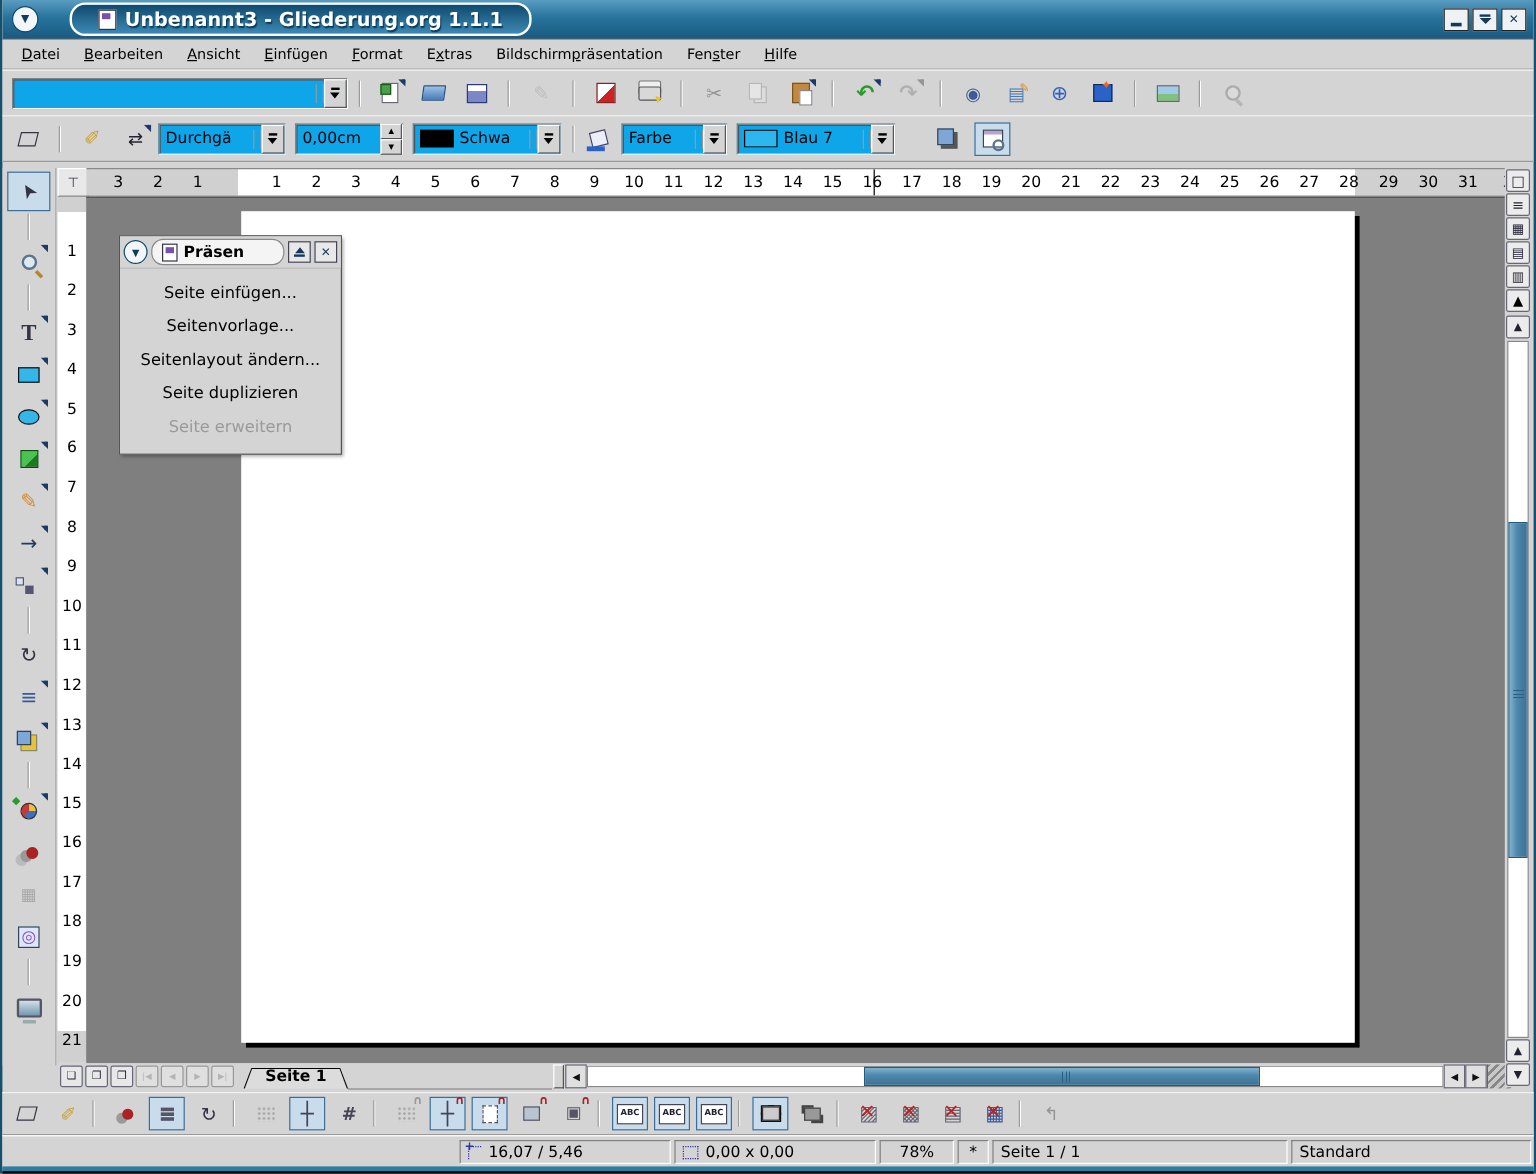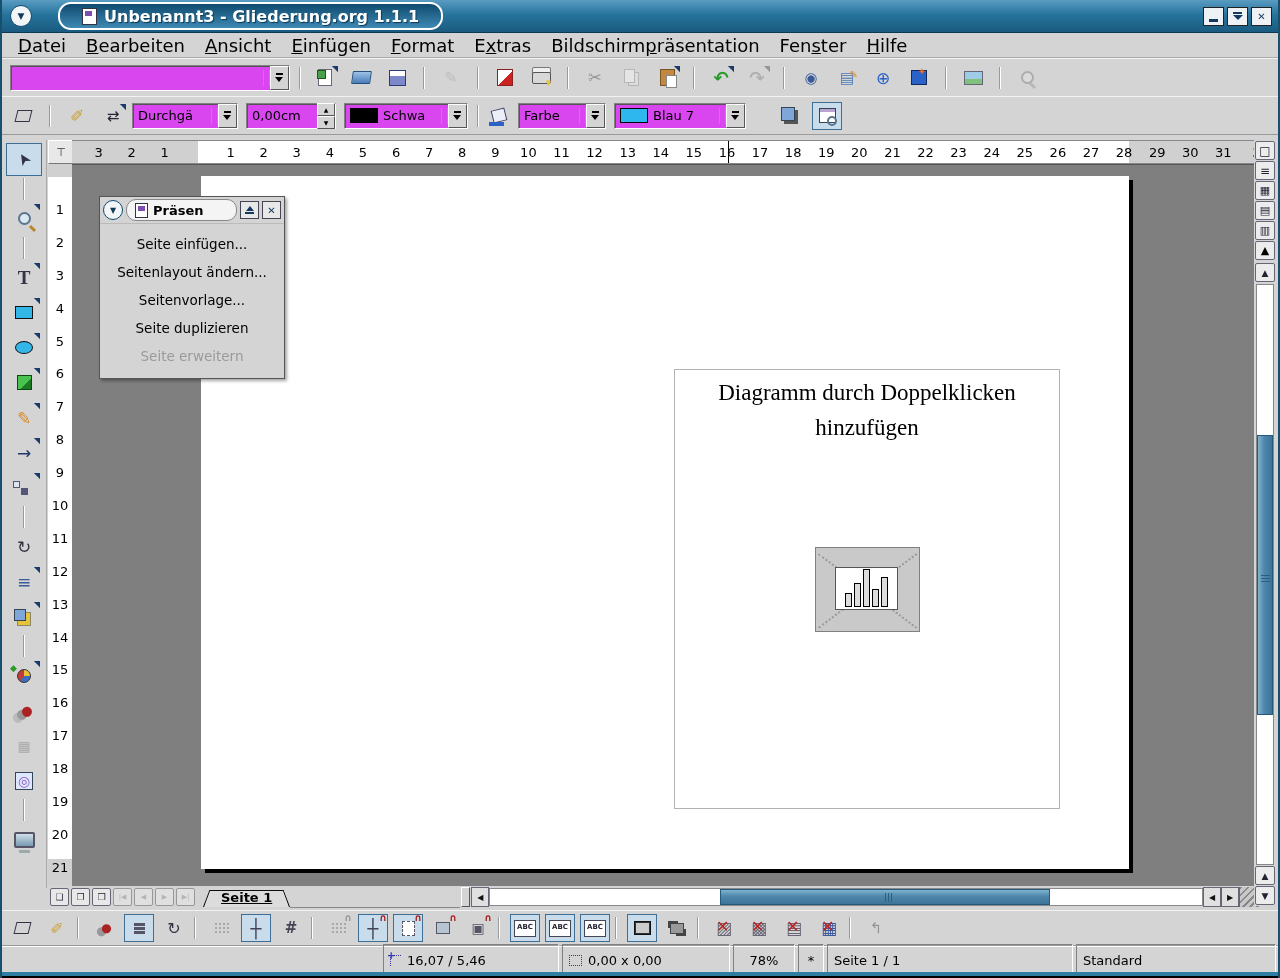--- a/index.html
+++ b/index.html
@@ -20,37 +20,37 @@
   .tb-btns{margin-left:auto;display:flex;gap:3px;margin-right:6px;}
   .wbtn{width:19px;height:17px;background:#eef2f5;border:1px solid #222;display:flex;align-items:center;
     justify-content:center;color:#15395c;font-weight:bold;font-size:10px;}
   .wbtn .bar{display:block;width:9px;height:3px;background:#15395c;margin-top:8px;}
   .shade-g{display:flex;flex-direction:column;align-items:center;}
   .shade-g i{display:block;width:9px;height:2px;background:#15395c;margin-bottom:1px;}
   .shade-g b{width:0;height:0;border-left:5px solid transparent;border-right:5px solid transparent;border-top:5px solid #15395c;}
   
   .menubar{position:absolute;left:0;top:33px;right:0;height:24px;background:#d4d4d4;
     display:flex;align-items:center;padding-left:6px;border-bottom:1px solid #aaa;}
-  .mi{padding:2px 10px;white-space:nowrap;font-size:18px;}
+  .mi{padding:2px 10px;white-space:nowrap;font-size:12px;}
   
   .toolbar{position:absolute;left:0;right:0;background:#d4d4d4;display:flex;align-items:center;
     border-top:1px solid #f2f2f2;border-bottom:1px solid #9a9a9a;}
   .tbtn{position:relative;width:28px;height:26px;display:flex;align-items:center;justify-content:center;
     border:1px solid transparent;flex:0 0 auto;}
   .tbtn.active{background:#c9dcec;border:1px solid #3c6e96;}
   .tbtn.disabled{filter:grayscale(1) opacity(.4);}
   .sep{width:1px;height:22px;background:#9a9a9a;border-right:1px solid #fff;margin:0 5px;flex:0 0 auto;}
   .fly{display:none;position:absolute;top:1px;right:1px;width:0;height:0;
     border-left:5px solid transparent;border-bottom:5px solid transparent;border-top:5px solid #1a3a6a;border-right:5px solid #1a3a6a;
     border-top-right-radius:1px;transform:scale(.62);transform-origin:top right;}
   .flyout > .fly{display:block;}
   .badge::after{content:"∩";position:absolute;top:-3px;right:0px;color:#a22;font-size:10px;font-weight:bold;}
   .xed::after{content:"✕";position:absolute;top:2px;left:6px;color:#b22;font-size:16px;font-weight:bold;}
   
-  .combo{display:flex;align-items:center;height:24px;background:#d946ef;margin:0 4px;
+  .combo{display:flex;align-items:center;height:24px;background:#0ea5e9;margin:0 4px;
     border-top:1px solid #808080;border-left:1px solid #808080;border-bottom:1px solid #fff;border-right:1px solid #fff;
     box-shadow:inset 1px 1px 0 #555;}
   .cfield{padding:0 5px;display:flex;align-items:center;gap:5px;white-space:nowrap;overflow:hidden;}
   .grip{width:5px;height:16px;border-left:1px solid #999;border-right:1px solid #999;margin-left:auto;}
   .dbtn,.spbtn{width:17px;height:22px;background:#d4d4d4;border-top:1px solid #fff;border-left:1px solid #fff;
     border-right:1px solid #555;border-bottom:1px solid #555;display:flex;align-items:center;justify-content:center;flex:0 0 auto;}
   .dar{position:relative;width:9px;height:9px;}
   .dar::before{content:"";position:absolute;top:0;left:1px;width:7px;height:2px;background:#000;}
   .dar::after{content:"";position:absolute;top:4px;left:0;border-left:4px solid transparent;border-right:4px solid transparent;border-top:5px solid #000;}
   .spins{display:flex;flex-direction:column;}
@@ -112,21 +112,21 @@
   .pitem{height:28px;display:flex;align-items:center;justify-content:center;font-size:13.5px;white-space:nowrap;}
   .pitem.disabled{color:#9a9a9a;}
   
   .tabrow{position:absolute;left:46px;top:886px;width:1212px;height:22px;background:#d4d4d4;display:flex;align-items:center;}
   .mbtn{width:17px;height:16px;background:#e8e8e8;border:1px solid #667;border-radius:2px;margin-left:2px;
     display:flex;align-items:center;justify-content:center;font-size:9px;color:#223;flex:0 0 auto;}
   .mbtn.disabled{color:#999;filter:grayscale(1) opacity(.55);}
   .tab{position:relative;height:20px;margin-left:8px;padding:0 18px;display:flex;align-items:center;font-weight:bold;}
   .tab::before{content:"";position:absolute;inset:0;background:#dcdcdc;border:1px solid #000;border-bottom:none;
     transform:perspective(14px) rotateX(7deg);transform-origin:bottom;}
-  .tab span{position:relative;text-decoration:underline;}
+  .tab span{position:relative;}
   .tab-rest{flex:1;height:20px;border-bottom:1px solid #888;}
   .splitter{width:7px;height:18px;background:#d4d4d4;border:1px solid #fff;border-right-color:#555;border-bottom-color:#555;margin:0 1px;flex:0 0 auto;}
   .sb-btn{width:16px;height:18px;background:#e0e0e0;border:1px solid #667;display:flex;align-items:center;justify-content:center;
     font-size:8px;color:#111;flex:0 0 auto;}
   .htrack{position:relative;height:18px;flex:1;background:#fff;border:1px solid #888;box-sizing:border-box;}
   .hthumb{position:absolute;left:230px;top:0;width:330px;height:16px;
     background:linear-gradient(180deg,#7fb2cf,#4e87ab 45%,#3d7398);border:1px solid #245b7d;box-sizing:border-box;}
   .hthumb::after{content:"";position:absolute;left:50%;top:3px;width:8px;height:9px;
     background:repeating-linear-gradient(90deg,#2a5f80 0 1px,transparent 1px 3px);}
   .corner-grip{width:20px;height:20px;background:#c8c8c8;flex:0 0 auto;
@@ -136,21 +136,21 @@
   .vbtn{width:18px;height:17px;background:#ececec;border:1px solid #667;border-radius:2px;margin-top:1px;
     display:flex;align-items:center;justify-content:center;font-size:9px;color:#223;flex:0 0 auto;}
   .vtrack{position:relative;width:18px;flex:1;margin-top:2px;background:#fff;border:1px solid #888;box-sizing:border-box;}
   .vthumb{position:absolute;left:0;top:150px;width:16px;height:280px;
     background:linear-gradient(90deg,#7fb2cf,#4e87ab 45%,#3d7398);border:1px solid #245b7d;box-sizing:border-box;}
   .vthumb::after{content:"";position:absolute;top:50%;left:3px;width:9px;height:8px;
     background:repeating-linear-gradient(180deg,#2a5f80 0 1px,transparent 1px 3px);}
   
   .statusbar{position:absolute;left:0;right:0;top:946px;height:26px;background:#d4d4d4;display:flex;align-items:center;
     border-top:1px solid #fff;}
-  .sfield{height:32px;margin-left:3px;display:flex;align-items:center;padding:0 6px;gap:6px;
+  .sfield{height:20px;margin-left:3px;display:flex;align-items:center;padding:0 6px;gap:6px;
     border-top:1px solid #808080;border-left:1px solid #808080;border-bottom:1px solid #fff;border-right:1px solid #fff;white-space:nowrap;box-sizing:border-box;}
   .mini-cross{width:10px;height:10px;border-left:1px dotted #33a;border-top:1px dotted #33a;position:relative;}
   .mini-cross::after{content:"+";position:absolute;left:-4px;top:-6px;color:#33a;font-size:10px;font-weight:bold;}
   .mini-rect{width:11px;height:9px;border:1px dotted #33a;}
   .bstrip{position:absolute;left:0;right:0;top:972px;height:4px;background:#2e7ea2;border-bottom:2px solid #000;}
   
   .tbtn::before{font-size:14px;color:#334;}
   .ic-new-presentation::before{content:"";width:12px;height:15px;background:#fff;border:1px solid #667;}
   .ic-new-presentation i.x2{position:absolute;left:6px;top:5px;width:7px;height:7px;background:#4aa04a;border:1px solid #1a5a1a;}
   .ic-open-folder::before{content:"";width:17px;height:11px;background:linear-gradient(180deg,#9cc2e8,#4a7cb8);
@@ -574,55 +574,41 @@
         <i class="x2"></i>
       </span>
       <span class="sep"></span>
       <span class="tbtn ic-slide-show">
         <i class="x2"></i>
       </span>
     </div>
 
   <div class="canvas">
     <div class="page">
-      <div class="ph ph-chart">
-        <span>Diagramm durch Doppelklicken hinzufügen</span>
-        <div class="chart-ic">
-          <div class="diag d1"></div>
-            <div class="diag d2"></div>
-          <div class="chart-inner">
-              <span class="bar" style="height: 14px;"></span>
-              <span class="bar" style="height: 24px;"></span>
-              <span class="bar" style="height: 38px;"></span>
-              <span class="bar" style="height: 18px;"></span>
-              <span class="bar" style="height: 30px;"></span>
-            </div>
-        </div>
-      </div>
     </div>
   </div>
 
   <div class="palette">
     <div class="pal-title">
       <span class="pal-round">▼</span>
       <span class="pal-cap">
         <span class="tb-doc-ic"></span>
         <b>Präsen</b>
       </span>
       <span class="pal-btn">
           <span class="ej"></span>
           <span class="ejb"></span>
         </span>
       <span class="pal-btn">✕</span>
     </div>
     <div class="pal-items">
 
     <div class="pitem">Seite einfügen...</div>
+        <div class="pitem">Seitenvorlage...</div>
         <div class="pitem">Seitenlayout ändern...</div>
-        <div class="pitem">Seitenvorlage...</div>
         <div class="pitem">Seite duplizieren</div>
         <div class="pitem disabled">Seite erweitern</div>
       </div>
   </div>
 
   <div class="tabrow">
     <span style="display:flex;align-items:center;">
 
     <span class="mbtn ic-page-mode"></span>
         <span class="mbtn ic-master-mode"></span>

